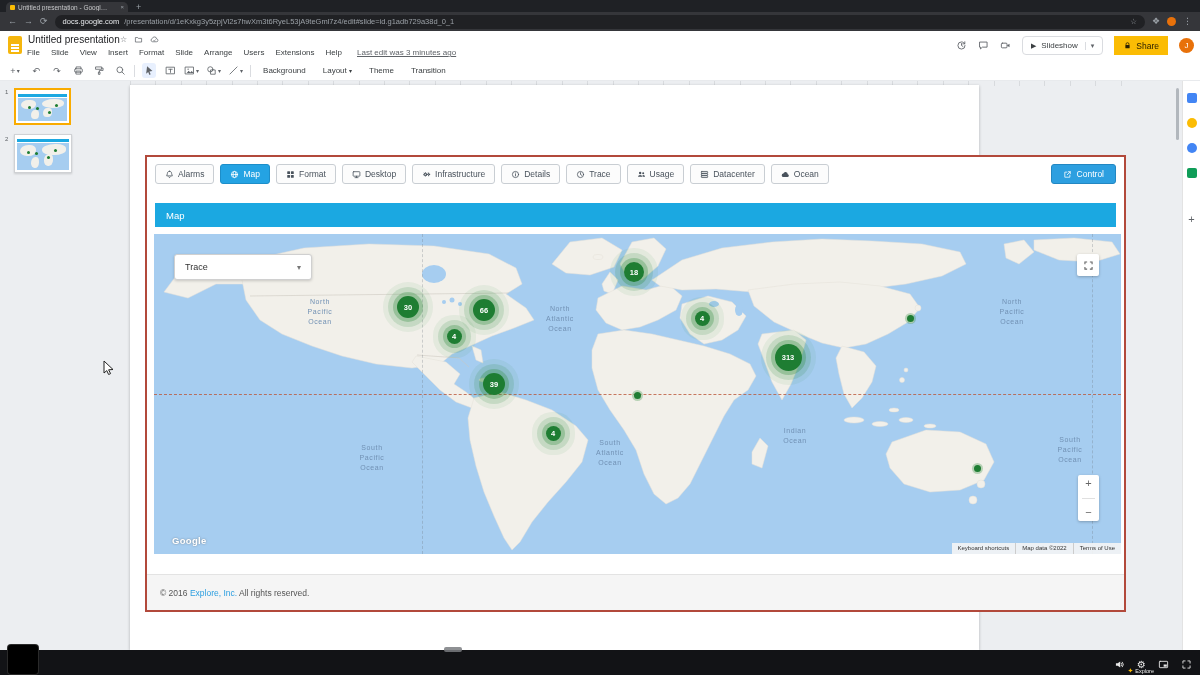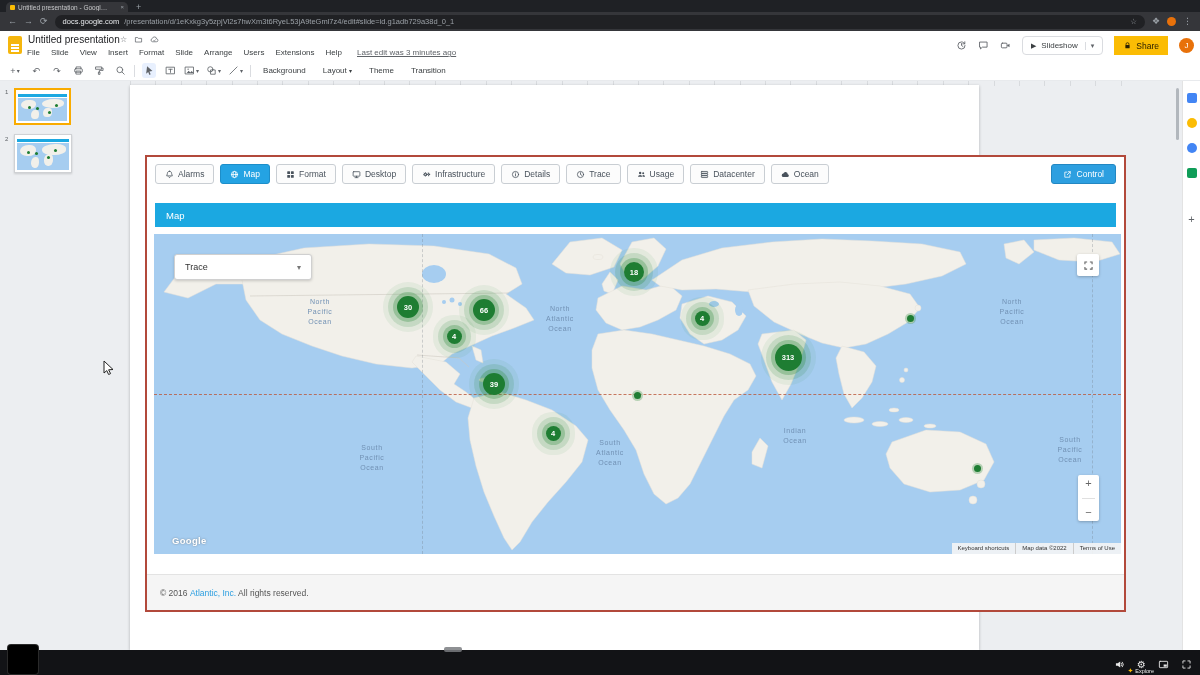--- a/index.html
+++ b/index.html
@@ -517,21 +517,21 @@
           <div class="gwm">Google</div>
           <div class="mapattrib">
             <span>Keyboard shortcuts</span>
             <span>Map data ©2022</span>
             <span>Terms of Use</span>
           </div>
         </div>
 
         <div class="shotfooter">
           <span>© 2016 </span>
-            <span class="link">Atlantic, Inc.</span>
+            <span class="link">Explore, Inc.</span>
             <span> All rights reserved.</span>
         </div>
       </div>
     </div>
 
     <div class="vscroll"></div>
 
     <div class="sidepanel">
       <div class="sp-cal"></div>
       <div class="sp-keep"></div>

